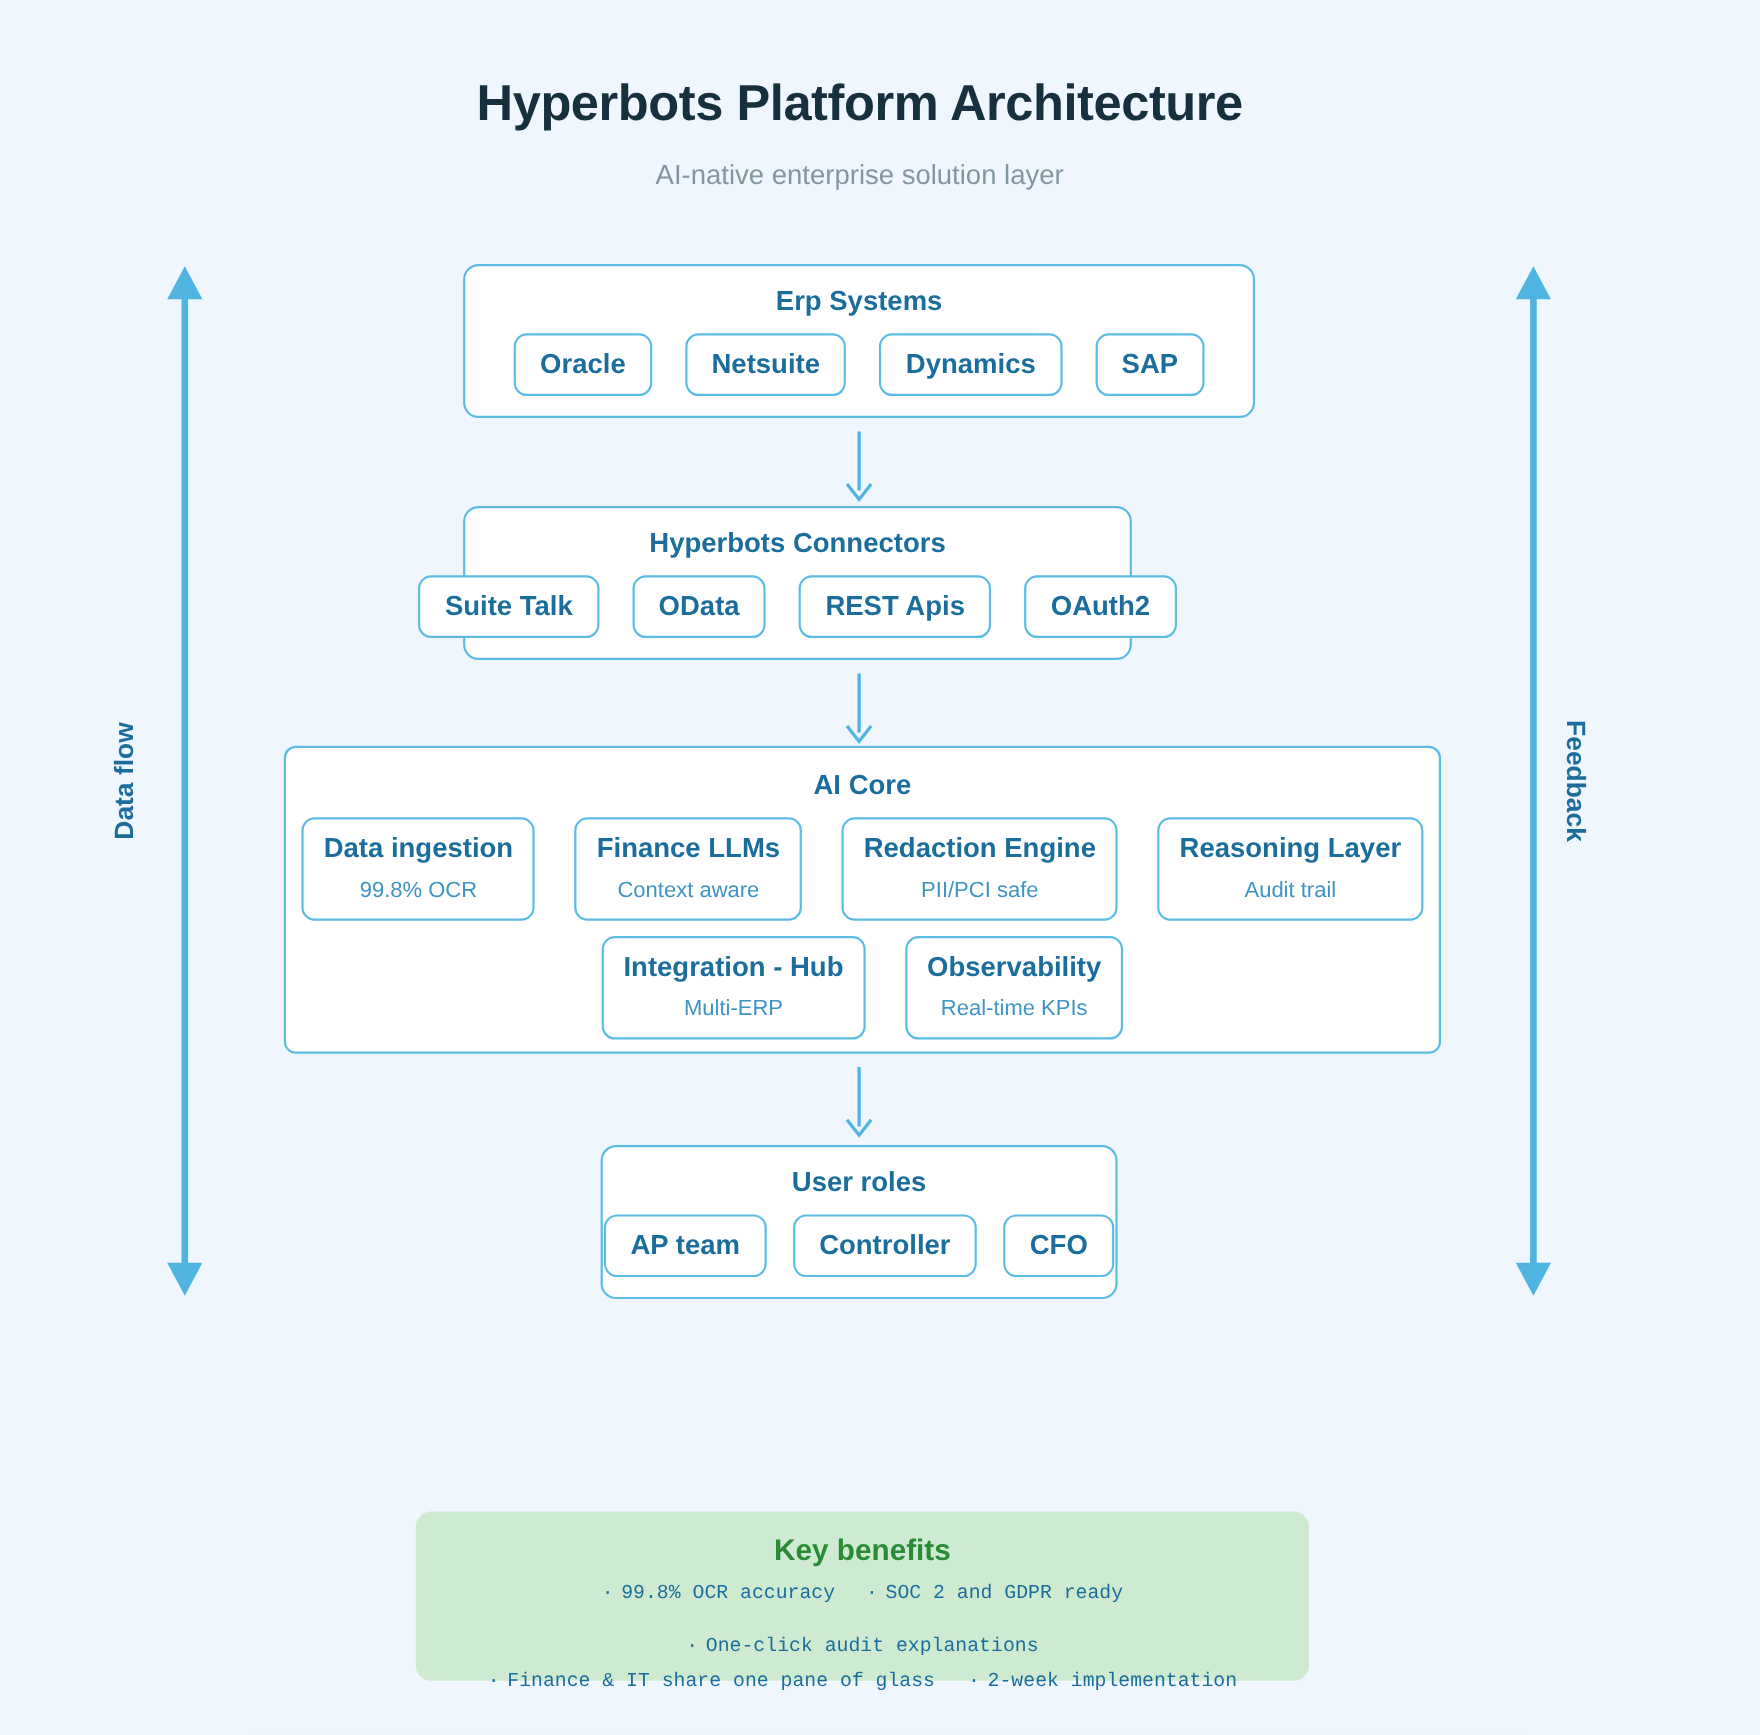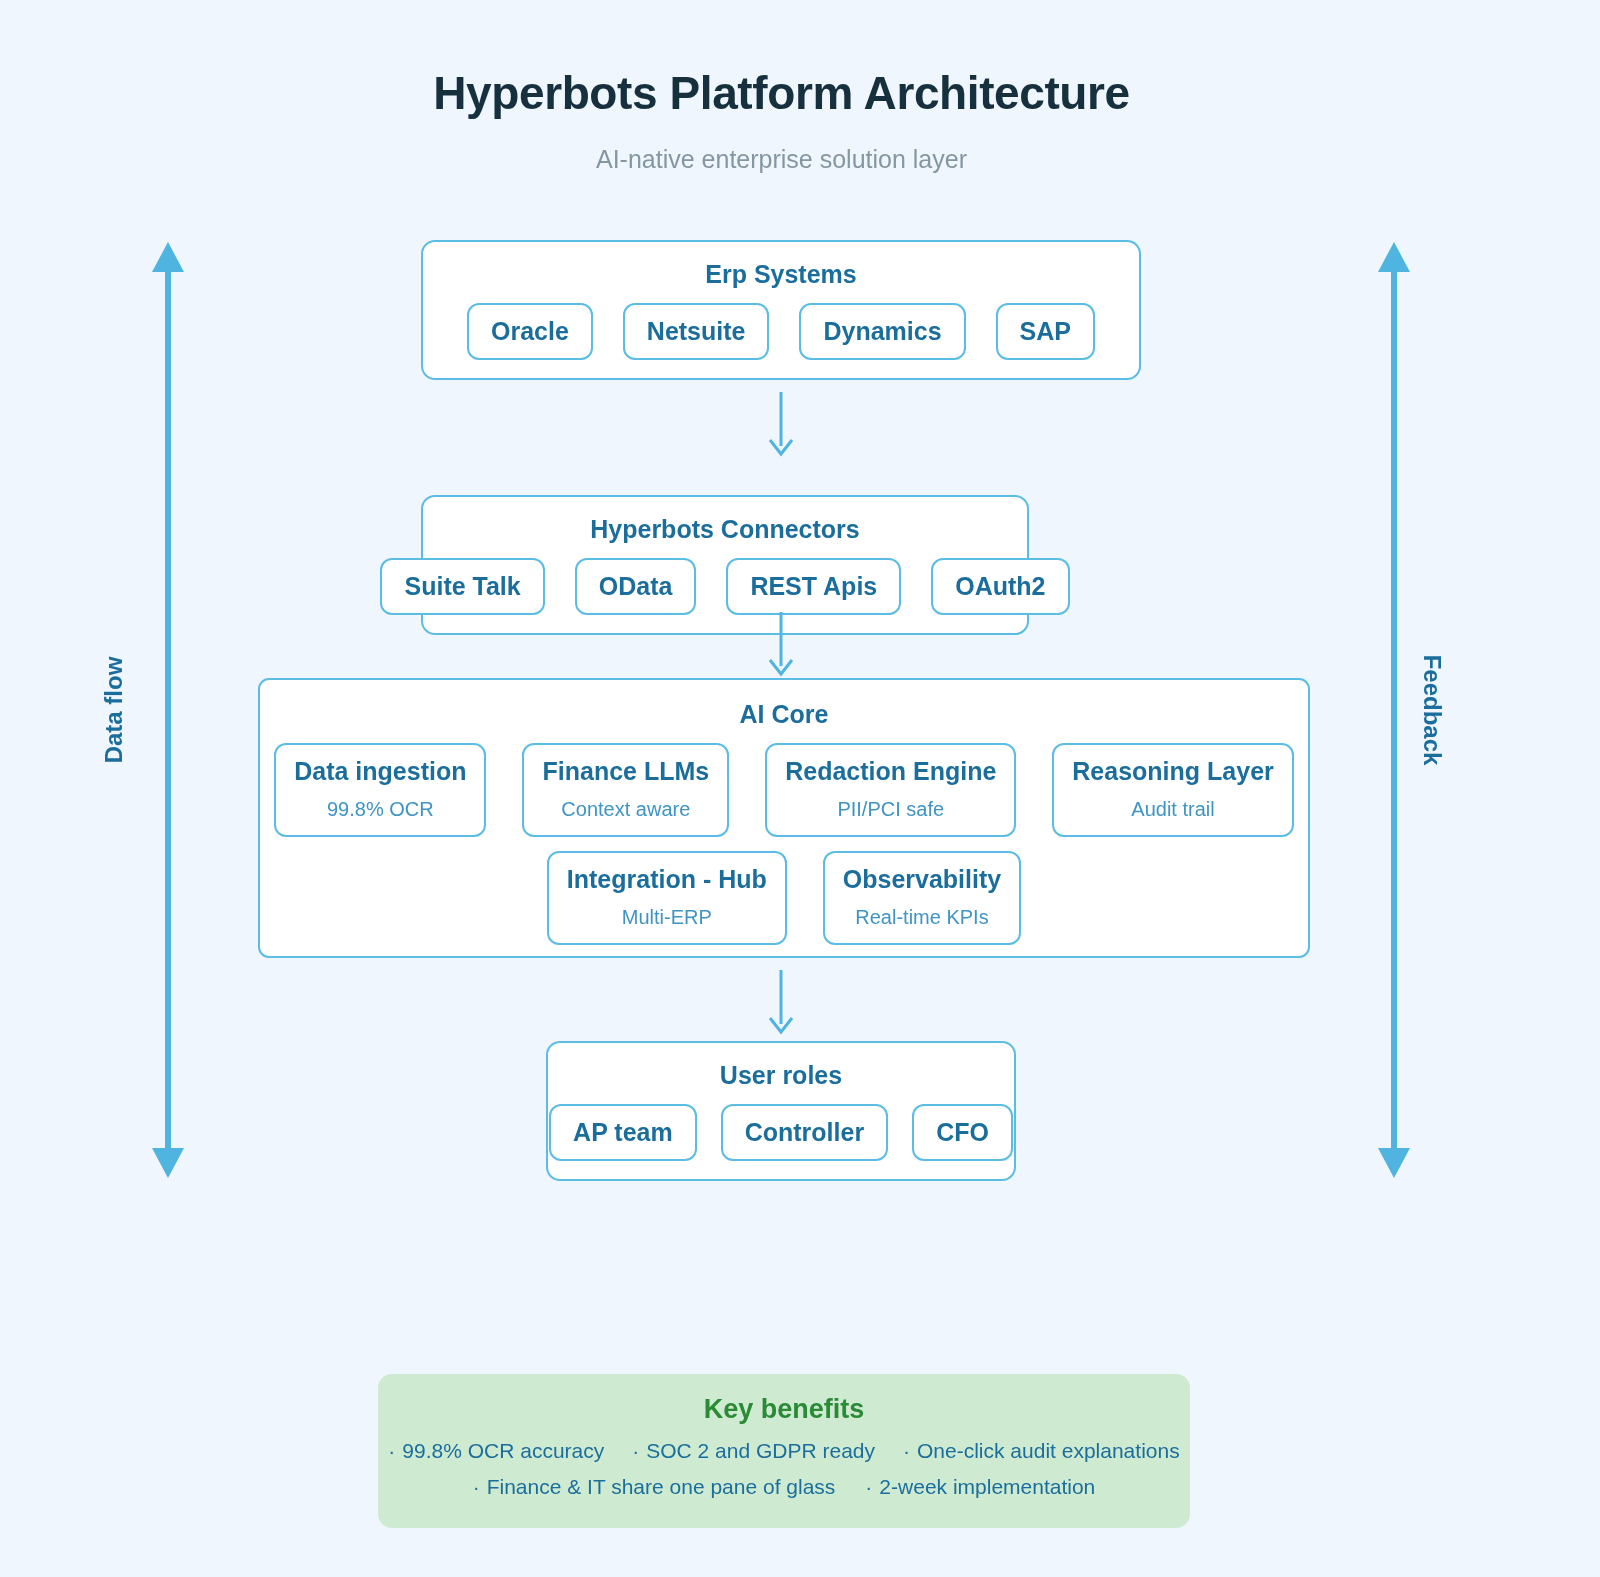--- a/index.html
+++ b/index.html
@@ -101,21 +101,21 @@
     padding: 12px 22px;
     text-align: center;
     white-space: nowrap;
   }
 
   
   #erp-layer { left: 421px; top: 240px; width: 720px; height: 140px; padding-top: 18px; }
   #erp-layer .chip-row { margin-top: 14px; }
 
   
-  #connectors-layer { left: 421px; top: 460px; width: 608px; height: 140px; padding-top: 18px; margin-top: 35px; }
+  #connectors-layer { left: 421px; top: 460px; width: 608px; height: 140px; padding-top: 18px; }
   #connectors-layer .chip-row { margin-top: 14px; }
 
   
   #aicore-layer { left: 258px; top: 678px; width: 1052px; height: 280px; padding-top: 20px; border-radius: 11px; }
   #aicore-layer .layer-title { margin-bottom: 14px; }
 
   .core-row {
     display: flex;
     justify-content: center;
     align-items: flex-start;
@@ -181,23 +181,24 @@
   .benefit-line {
     display: flex;
     justify-content: center;
     align-items: center;
     flex-wrap: wrap;
     gap: 28px;
     margin-top: 14px;
   }
   .benefit-line.second { margin-top: 12px; gap: 30px; }
   .benefit-item {
-    font-size: 21px;
-    color: #1b6e9c;
-    white-space: nowrap;
+    font-size: 18px;
+    color: #1b6e9c;
+    white-space: nowrap;
+    font-family: Liberation Mono, monospace;
   }
   .benefit-item .bullet { margin-right: 7px; }
 </style>
 </head>
 <body>
 
 <div id="page">
 
   <div class="title">Hyperbots Platform Architecture</div>
   <div class="subtitle">AI-native enterprise solution layer</div>

